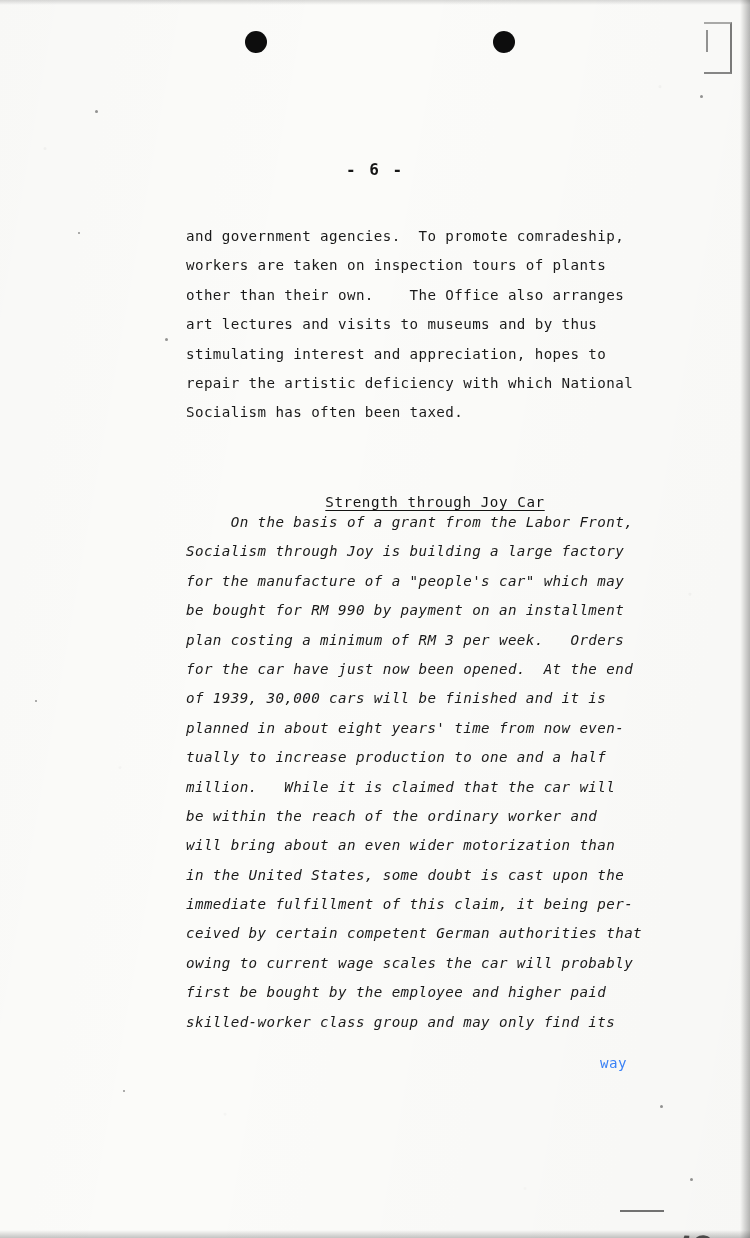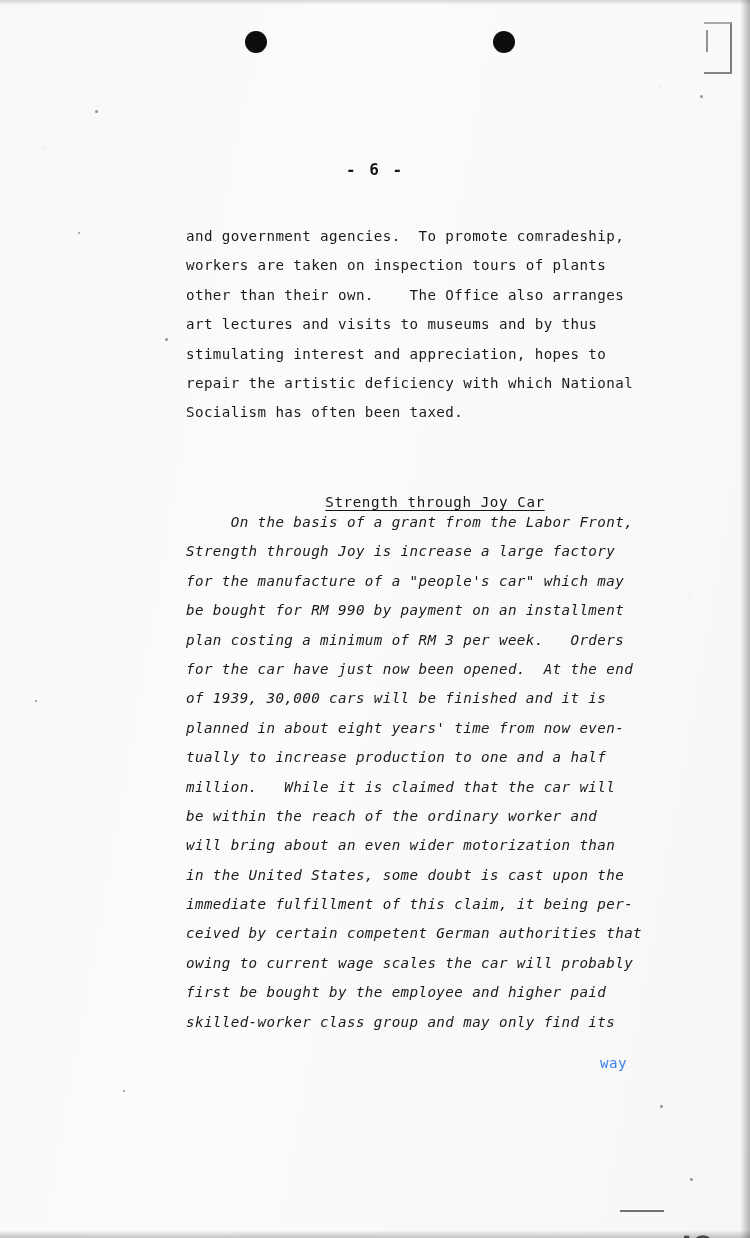--- a/index.html
+++ b/index.html
@@ -203,21 +203,21 @@
     <div class="line">repair the artistic deficiency with which National</div>
     <div class="line">Socialism has often been taxed.</div>
   </div>
 
   <div class="body-block" id="heading-block">
     <div class="heading">Strength through Joy Car</div>
   </div>
 
   <div class="body-block" id="para2">
     <div class="line">     On the basis of a grant from the Labor Front,</div>
-    <div class="line">Strength through Joy is increase a large factory</div>
+    <div class="line">Socialism through Joy is building a large factory</div>
     <div class="line">for the manufacture of a "people's car" which may</div>
     <div class="line">be bought for RM 990 by payment on an installment</div>
     <div class="line">plan costing a minimum of RM 3 per week.   Orders</div>
     <div class="line">for the car have just now been opened.  At the end</div>
     <div class="line">of 1939, 30,000 cars will be finished and it is</div>
     <div class="line">planned in about eight years' time from now even-</div>
     <div class="line">tually to increase production to one and a half</div>
     <div class="line">million.   While it is claimed that the car will</div>
     <div class="line">be within the reach of the ordinary worker and</div>
     <div class="line">will bring about an even wider motorization than</div>

